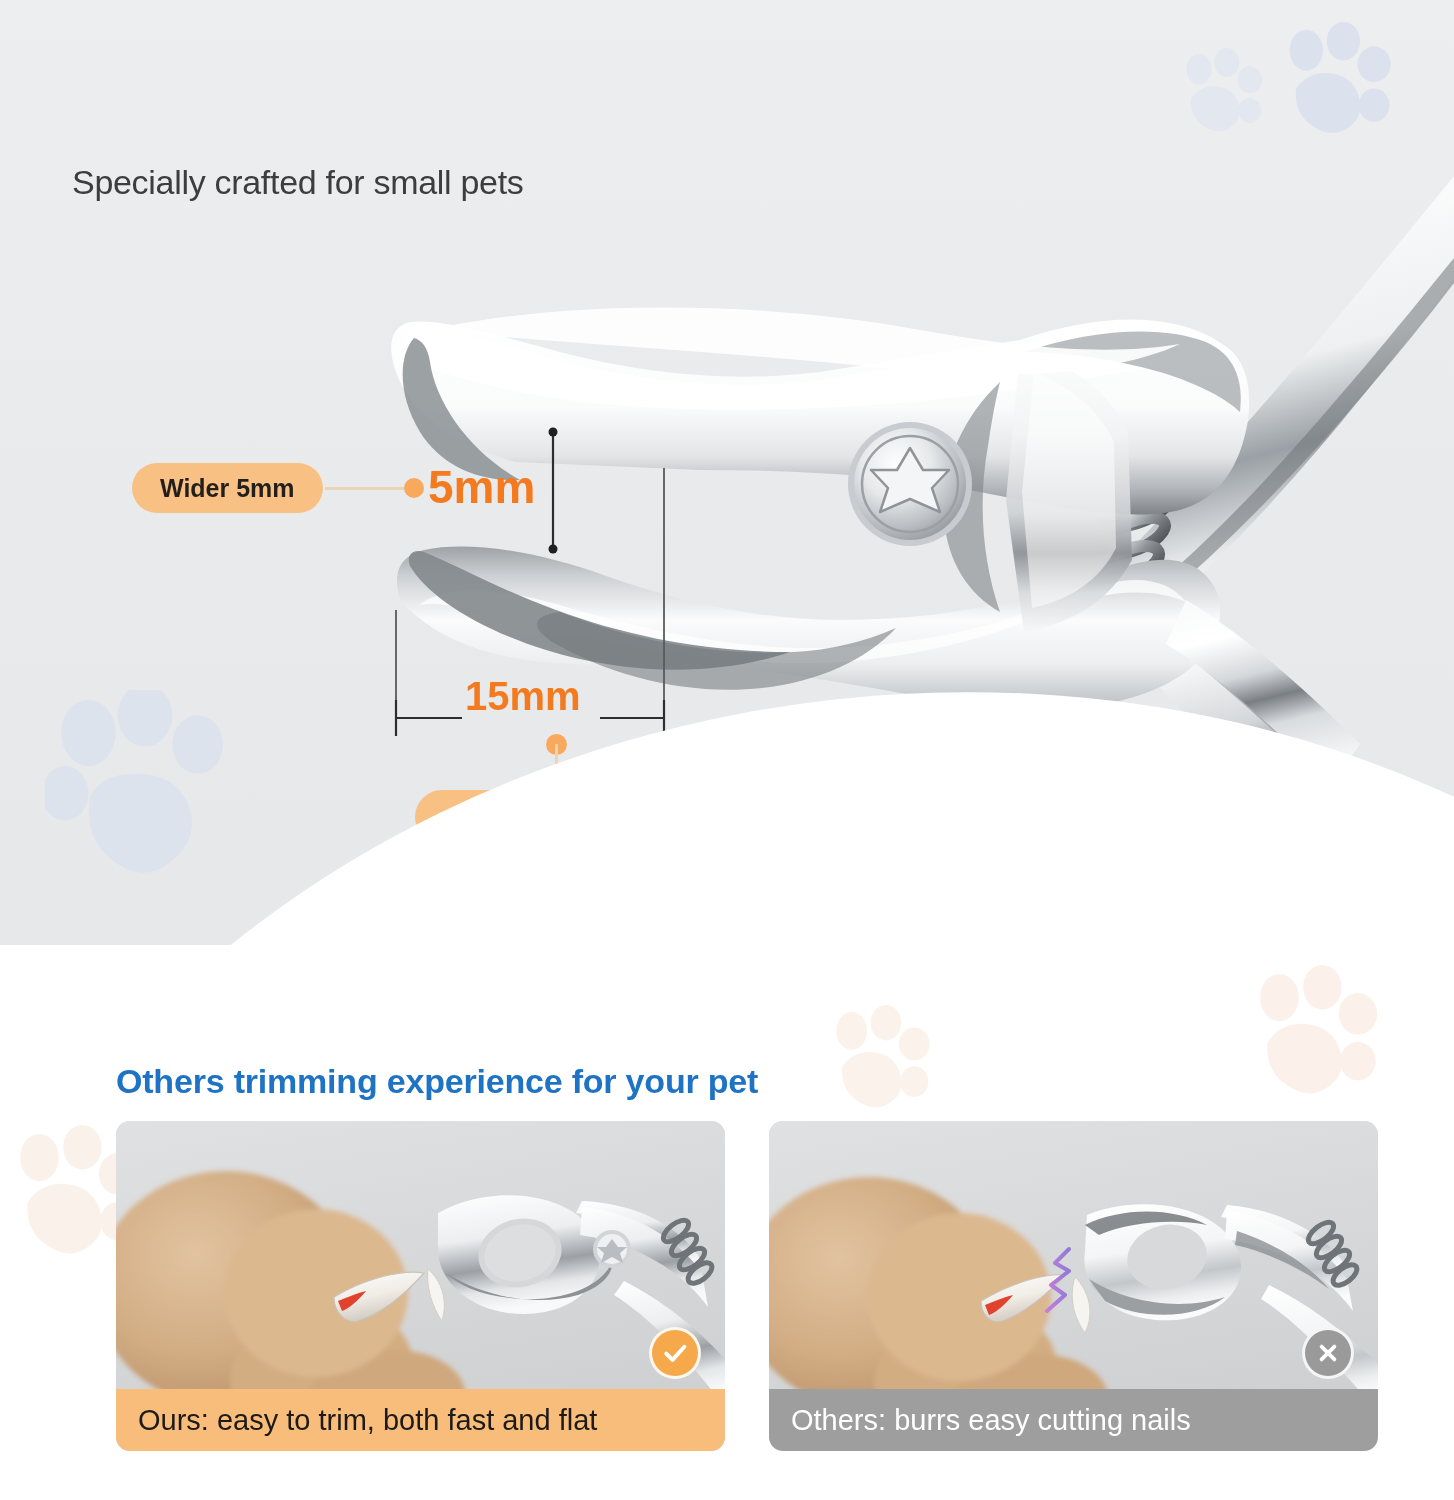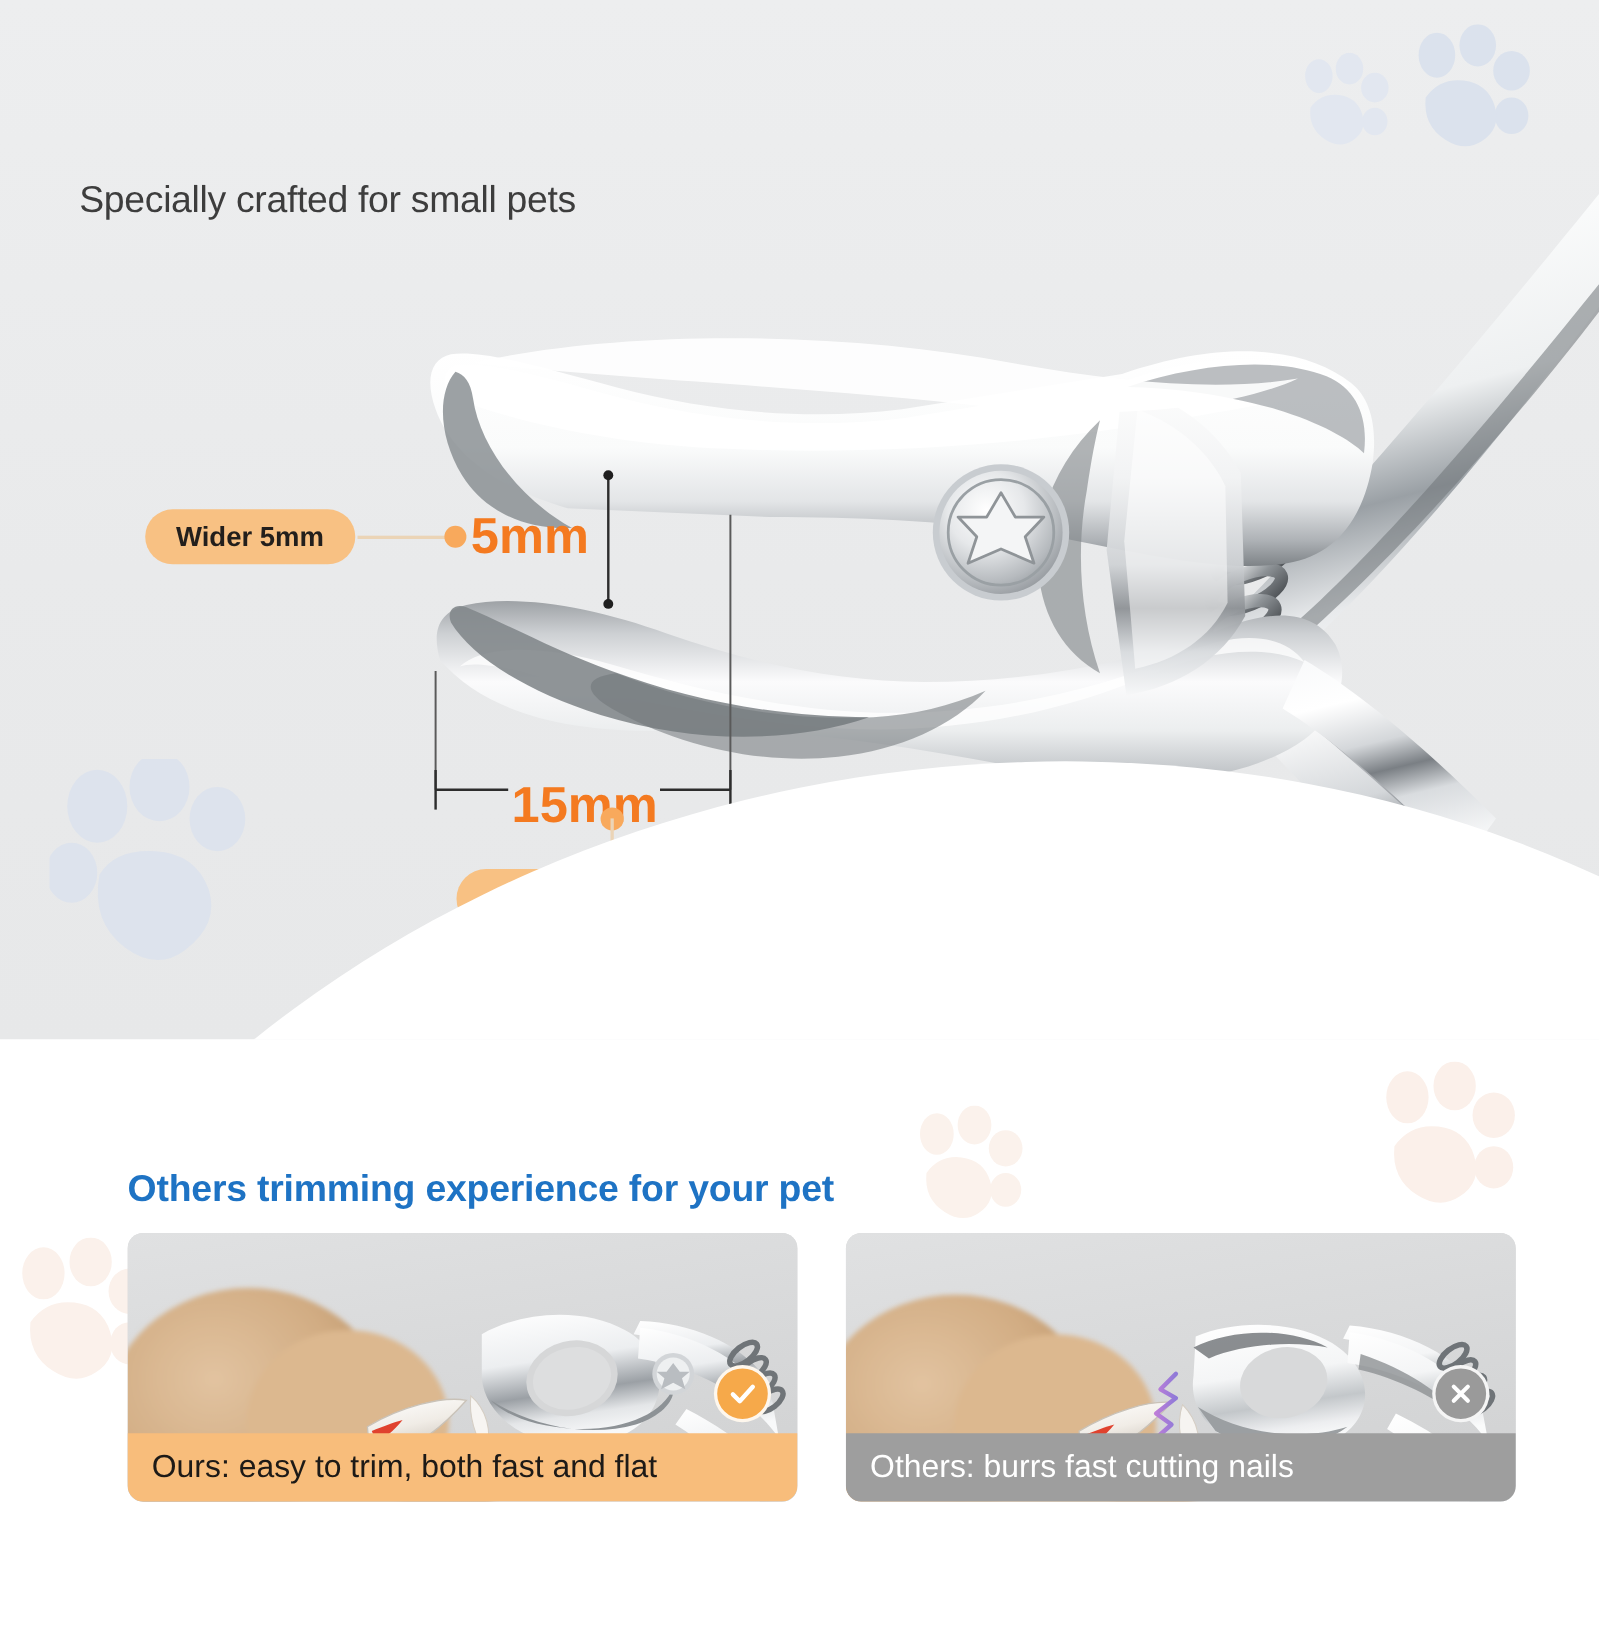--- a/index.html
+++ b/index.html
@@ -58,21 +58,21 @@
     display:flex; align-items:center; justify-content:center;
     color:#231f1c;
     white-space:nowrap;
   }
   .pill-wider { left:132px; top:463px; height:50px; padding:12px 28px; font-size:25px; font-weight:bold; }
   .pill-halfmoon { left:415px; top:790px; height:54px; padding:0 34px; font-size:26px; }
   .pill-halfmoon b { font-weight:bold; }
 
   .mm-label { position:absolute; color:#F47A20; font-weight:bold; line-height:1; }
   .mm-5 { left:428px; top:464px; font-size:46px; }
-  .mm-15 { left:465px; top:708px; font-size:46px; }
+  .mm-15 { left:465px; top:676px; font-size:40px; }
 
   .dot { position:absolute; background:#F8A95C; border-radius:50%; }
   .dot-5 { left:404px; top:478px; width:20px; height:20px; }
   .dot-15 { left:546px; top:734px; width:21px; height:21px; }
 
   .leader { position:absolute; background:#EBD4B6; }
   .leader-h { left:325px; top:487px; width:82px; height:3px; }
   .leader-v { left:555px; top:744px; width:3px; height:48px; }
 
   
@@ -81,21 +81,21 @@
     position:absolute; left:116px; top:38px;
     font-size:35px; line-height:1.16; color:#1f1f1f;
     font-weight:600; letter-spacing:-0.2px; max-width:1000px;
   }
   .lower-sub {
     position:absolute; left:116px; top:117px;
     font-size:34px; color:#1e73c4; font-weight:bold; letter-spacing:-0.2px;
   }
 
   .panels { position:absolute; left:116px; top:176px; width:1262px; height:330px; display:flex; gap:44px; }
-  .panel { position:relative; width:609px; height:244px; border-radius:14px; overflow:hidden; background:#d9dadb; }
+  .panel { position:relative; width:609px; height:330px; border-radius:14px; overflow:hidden; background:#d9dadb; }
   .panel-photo { position:absolute; left:0; top:0; width:609px; height:330px; }
 
   .badge {
     position:absolute; right:24px; bottom:72px;
     width:52px; height:52px; border-radius:50%;
     display:flex; align-items:center; justify-content:center;
     border:3px solid rgba(255,255,255,0.9);
   }
   .badge-ok { background:#F6A94A; }
   .badge-no { background:#9a9a9a; }
@@ -488,18 +488,18 @@
             </g>
             <path d="M500 164 C538 182 574 210 609 242 L609 290 C566 242 528 200 492 178 Z" fill="url(#clipR)"></path>
           </g>
         </svg>
 
         <div class="badge badge-no">
           <svg viewBox="0 0 24 24" width="28" height="28">
             <path d="M6.5 6.5 L17.5 17.5 M17.5 6.5 L6.5 17.5" fill="none" stroke="#ffffff" stroke-width="3.2" stroke-linecap="round"></path>
           </svg>
         </div>
-        <div class="caption cap-no">Others: burrs fast cutting nails</div>
+        <div class="caption cap-no">Others: burrs easy cutting nails</div>
       </div>
 
     </div>
   </div>
 </div>
 
 </body></html>

